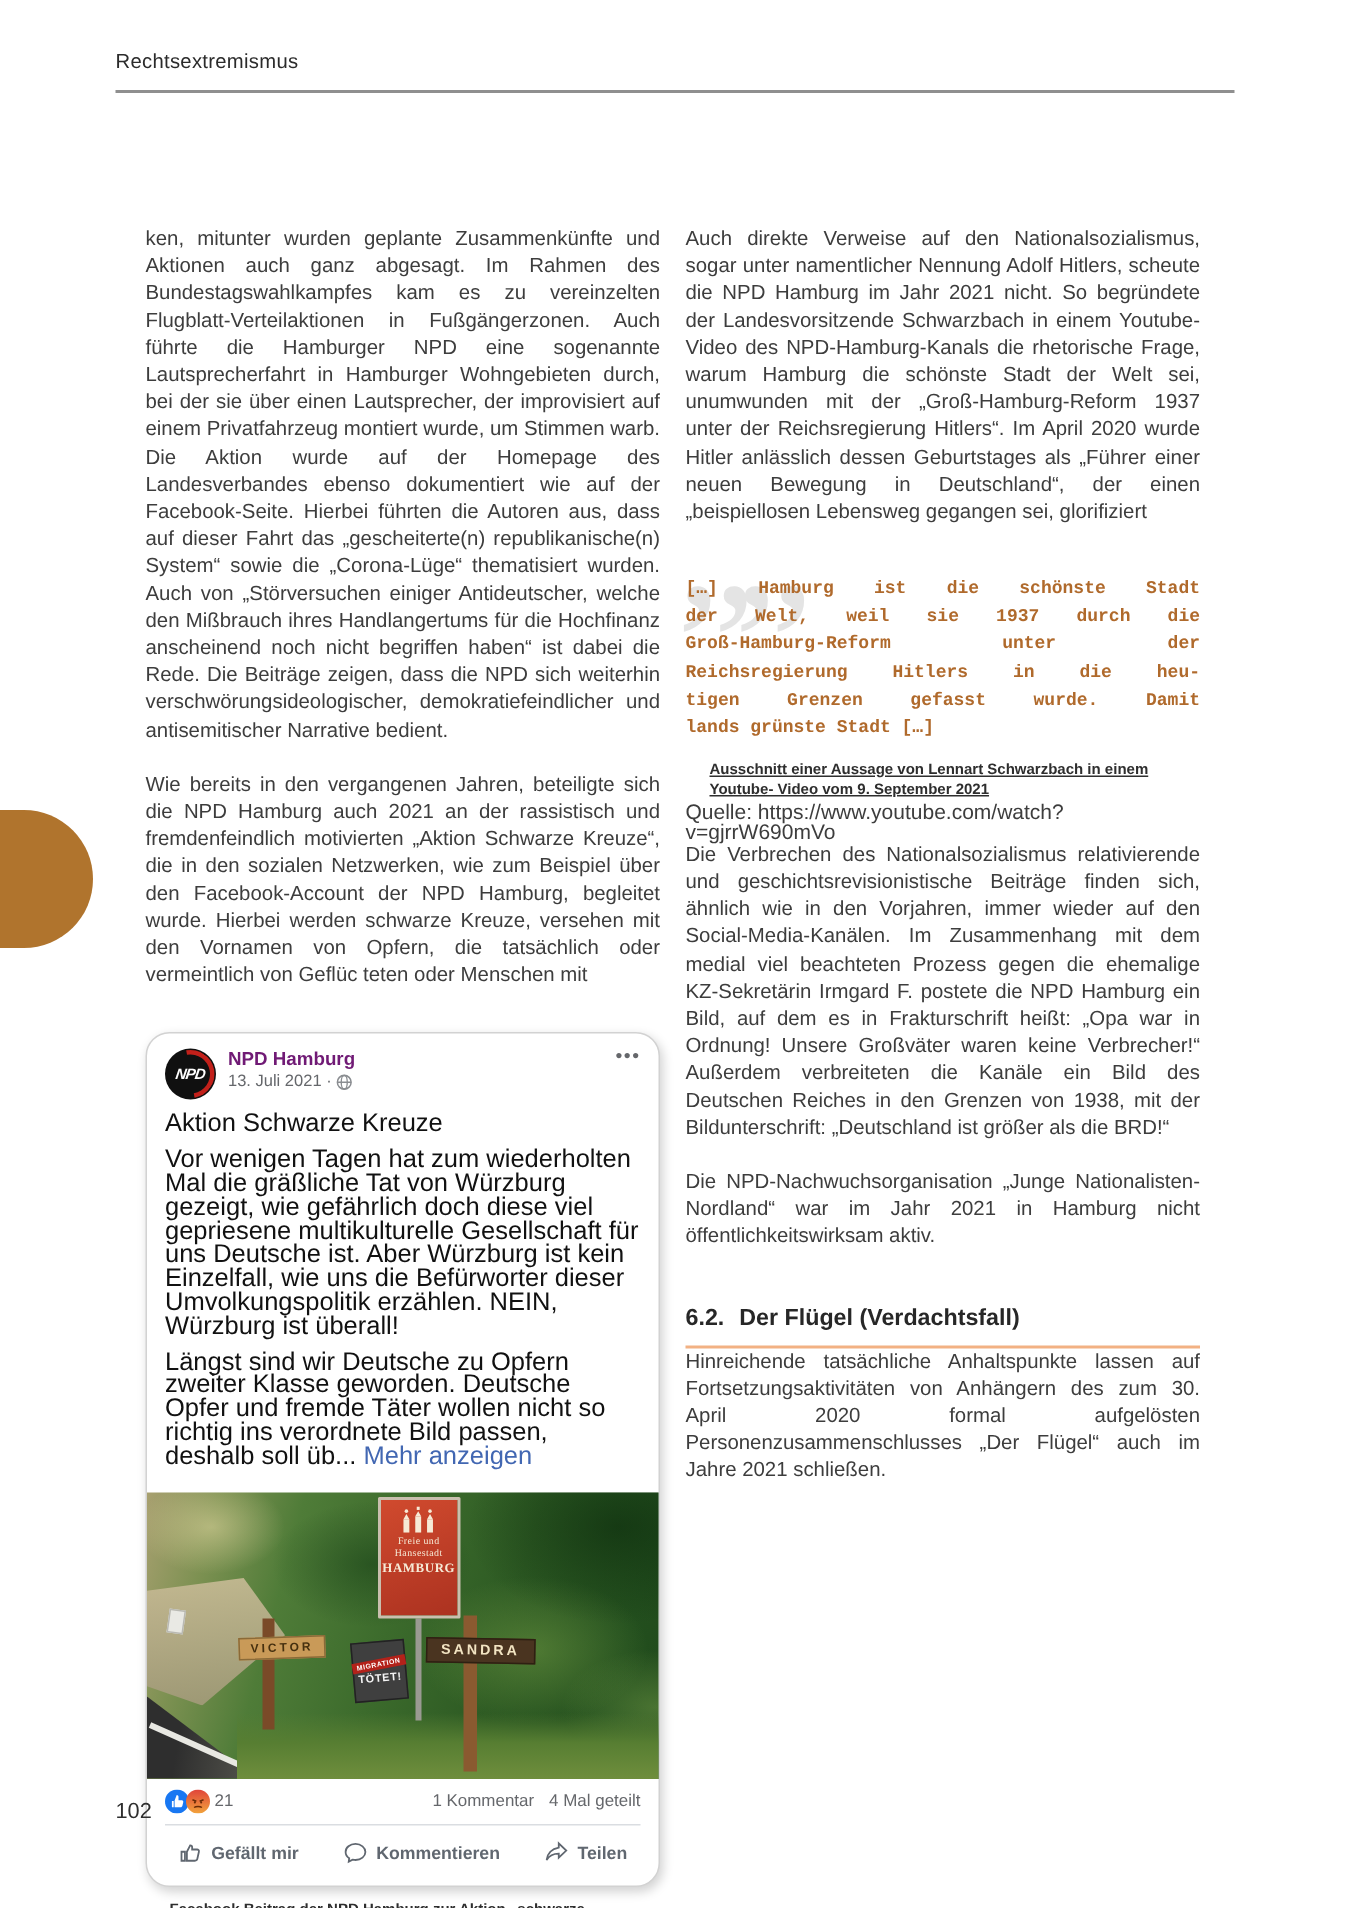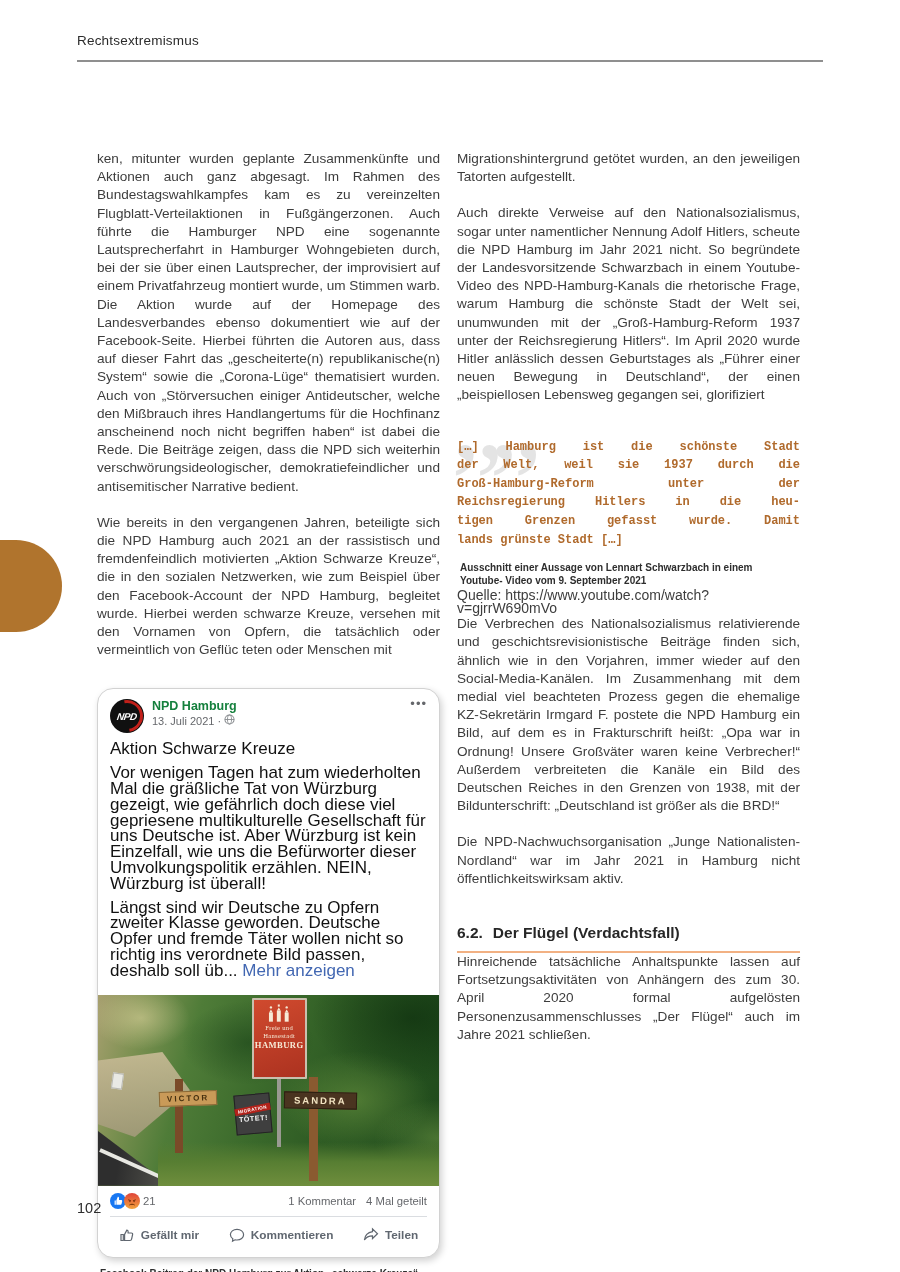--- a/index.html
+++ b/index.html
@@ -23,41 +23,41 @@
   
   .quote-block{position:relative;margin-top:33px;}
   .quote-block::before{content:"\201D\201D";position:absolute;left:-6px;top:-12px;
         font-family:"Liberation Serif",serif;font-size:118px;line-height:1;color:#e4e4e4;
         letter-spacing:-14px;z-index:0;}
   .quote-line{position:relative;z-index:1;font-family:"Liberation Mono","DejaVu Sans Mono",monospace;
         font-weight:bold;font-size:12px;line-height:18.6px;color:#b06a2c;
         text-align:justify;text-align-last:justify;white-space:normal;}
   .quote-line.last{text-align-last:left;}
 
-  .caption-bold{margin:12px 3px 0;font-size:10px;font-weight:bold;line-height:13px;color:#2e2e2e;}
+  .caption-bold{margin:12px 16px 0;font-size:10px;font-weight:bold;line-height:13px;color:#2e2e2e;text-decoration:underline;}
   .caption-src{margin:2px 0 0;font-size:14px;line-height:13px;color:#3d3d3d;overflow-wrap:anywhere;}
 
   .section-head{display:flex;gap:10px;margin:36px 0 0;font-size:15.5px;font-weight:bold;color:#272727;}
   .section-rule{margin-top:9px;height:2px;background:#f2b183;}
   .after-head{margin-top:44px;}
   .r3{margin-top:24px;}
 
   
   .fb-card{margin-top:29px;width:341px;border:1px solid #d2d2d2;border-radius:16px;
            box-shadow:2px 3px 7px rgba(0,0,0,.18);background:#fff;overflow:hidden;}
   .fb-head{display:flex;align-items:flex-start;padding:10px 12px 6px;}
   .fb-avatar{position:relative;width:34px;height:34px;border-radius:50%;background:#101010;
              display:flex;align-items:center;justify-content:center;flex:0 0 auto;}
   .fb-avatar-arc{position:absolute;inset:1px;border-radius:50%;border:3px solid transparent;
              border-top-color:#c2201a;border-right-color:#c2201a;transform:rotate(35deg);}
   .fb-avatar-txt{position:relative;color:#fff;font-size:10px;font-weight:bold;font-style:italic;
              transform:skewX(-8deg);letter-spacing:-.5px;}
   .fb-id{margin-left:8px;flex:1;}
-  .fb-name{font-size:12.5px;font-weight:bold;color:#15803d;line-height:15px;}
-  .fb-date{font-size:11px;color:#65676b;line-height:14px;display:flex;align-items:flex-start;gap:3px;}
+  .fb-name{font-size:12.5px;font-weight:bold;color:#701a75;line-height:15px;}
+  .fb-date{font-size:11px;color:#65676b;line-height:14px;display:flex;align-items:center;gap:3px;}
   .fb-menu{font-size:13px;color:#65676b;letter-spacing:1px;line-height:10px;cursor:pointer;}
   .fb-text{padding:2px 12px 8px;font-size:17px;line-height:15.8px;color:#111;}
   .fb-text p{margin:0 0 8px;}
   .fb-more{color:#4267b2;cursor:pointer;}
 
   
   .fb-photo{position:relative;width:357px;height:191px;overflow:hidden;
      background:
        radial-gradient(ellipse 70px 45px at 12% 12%, rgba(225,215,160,.55), transparent 70%),
        radial-gradient(ellipse 140px 90px at 88% 12%, rgba(8,38,10,.55), transparent 72%),
@@ -243,21 +243,20 @@
           <span>Teilen</span>
         </span>
       </div>
     </div>
 
     <p class="caption-bold" style="margin-top:9px">Facebook Beitrag der NPD Hamburg zur Aktion „schwarze Kreuze“ vom 13. Juli 2021</p>
     <p class="caption-src">Quelle: https://www.facebook.com/npdhamburg/photos/a.481666828618958/4 086813394770932/?type=3&amp;theater, Screenshot vom 07.05.2022</p>
   </div>
 
   <div class="col col-right">
-    <p class="body-text">Migrationshintergrund getötet wurden, an den jeweiligen Tatorten aufgestellt.</p>
     <p class="body-text">Auch direkte Verweise auf den Nationalsozialismus, sogar unter namentlicher Nennung Adolf Hitlers, scheute die NPD Hamburg im Jahr 2021 nicht. So begründete der Landesvorsitzende Schwarzbach in einem Youtube-Video des NPD-Hamburg-Kanals die rhetorische Frage, warum Hamburg die schönste Stadt der Welt sei, unumwunden mit der „Groß-Hamburg-Reform 1937 unter der Reichsregierung Hitlers“. Im April 2020 wurde Hitler anlässlich dessen Geburtstages als „Führer einer neuen Bewegung in Deutschland“, der einen „beispiellosen Lebensweg gegangen sei, glorifiziert</p>
 
     <div class="quote-block">
       <div class="quote-line">[…] Hamburg ist die schönste Stadt</div>
       <div class="quote-line">der Welt, weil sie 1937 durch die</div>
       <div class="quote-line">Groß-Hamburg-Reform unter der</div>
       <div class="quote-line">Reichsregierung Hitlers in die heu-</div>
       <div class="quote-line">tigen Grenzen gefasst wurde. Damit</div>
       <div class="quote-line last">lands grünste Stadt […]</div>
     </div>

